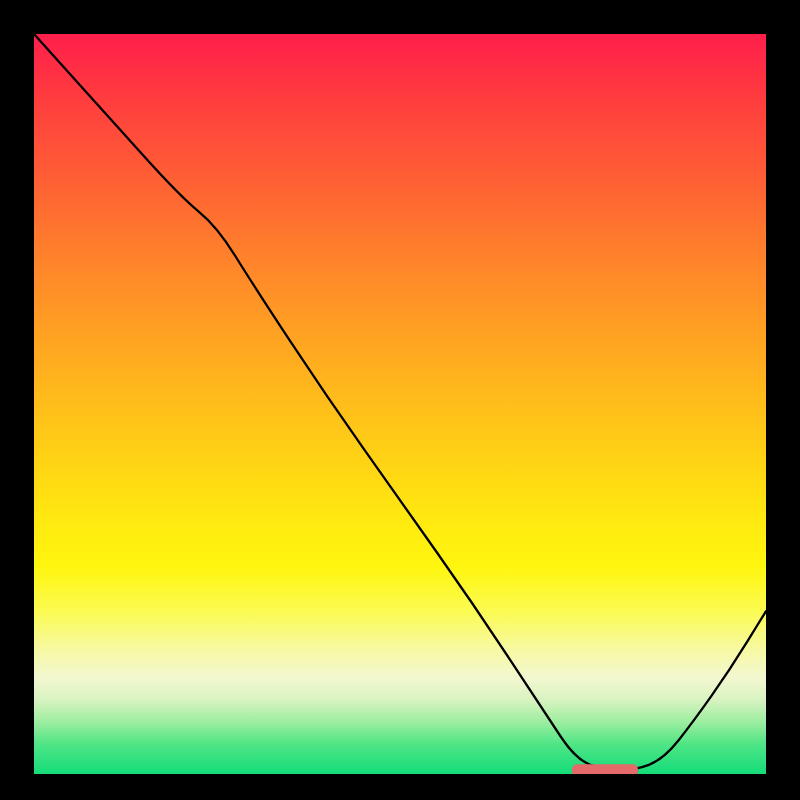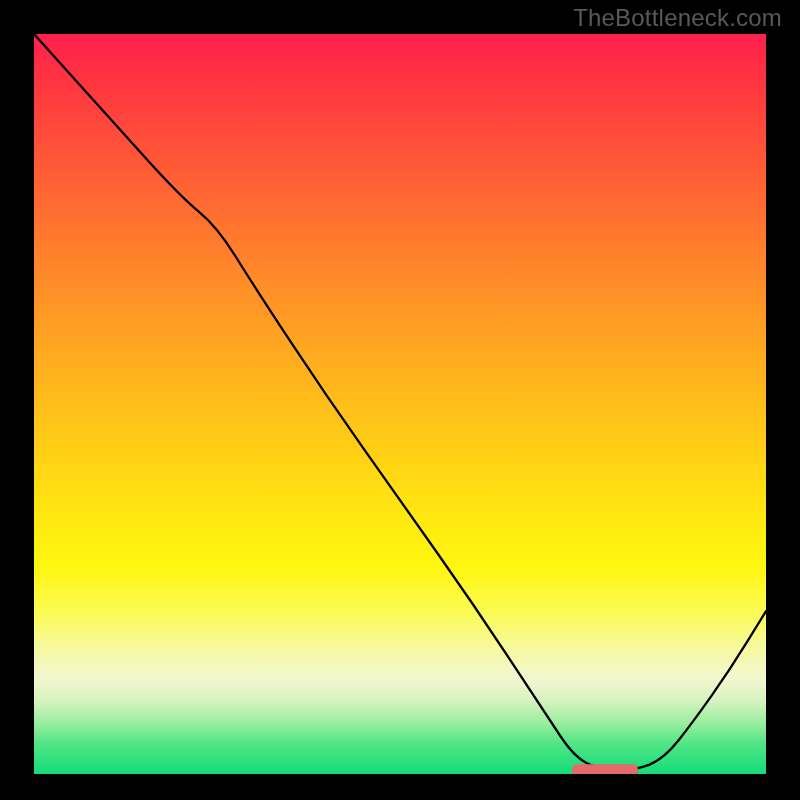--- a/index.html
+++ b/index.html
@@ -74,21 +74,20 @@
   .marker {
     fill: #e56a6a;
     stroke: none;
   }
 </style>
 </head>
 <body>
 
 <div class="frame">
 
-  <div class="watermark">TheBottleneck.com</div>
 
   <div class="plot-area">
     <div class="gradient-bg"></div>
 
     <svg class="curve-svg" viewBox="0 0 732 740" preserveAspectRatio="none">
       <path id="bottleneck-path" class="curve-path" d="M 0.0 0.0 Q 0.0 0.0 36.6 40.7 Q 73.2 81.4 109.8 122.1 Q 146.4 162.8 164.7 177.6 Q 183.0 192.4 201.3 222.0 Q 219.6 251.6 256.2 307.1 Q 292.8 362.6 329.4 414.4 Q 366.0 466.2 402.6 518.0 Q 439.2 569.8 475.8 625.3 Q 512.4 680.8 527.0 703.0 Q 541.7 725.2 556.3 730.8 Q 571.0 736.3 585.6 736.3 Q 600.2 736.3 614.9 730.8 Q 629.5 725.2 644.2 706.7 Q 658.8 688.2 677.1 662.3 Q 695.4 636.4 713.7 606.8 T 732.0 577.2"></path>
       <rect id="bottleneck-marker" class="marker" rx="5" ry="5" x="538.0" y="730.3" width="65.9" height="12.0" fill="#e56a6a"></rect>
     </svg>
   </div>
 

